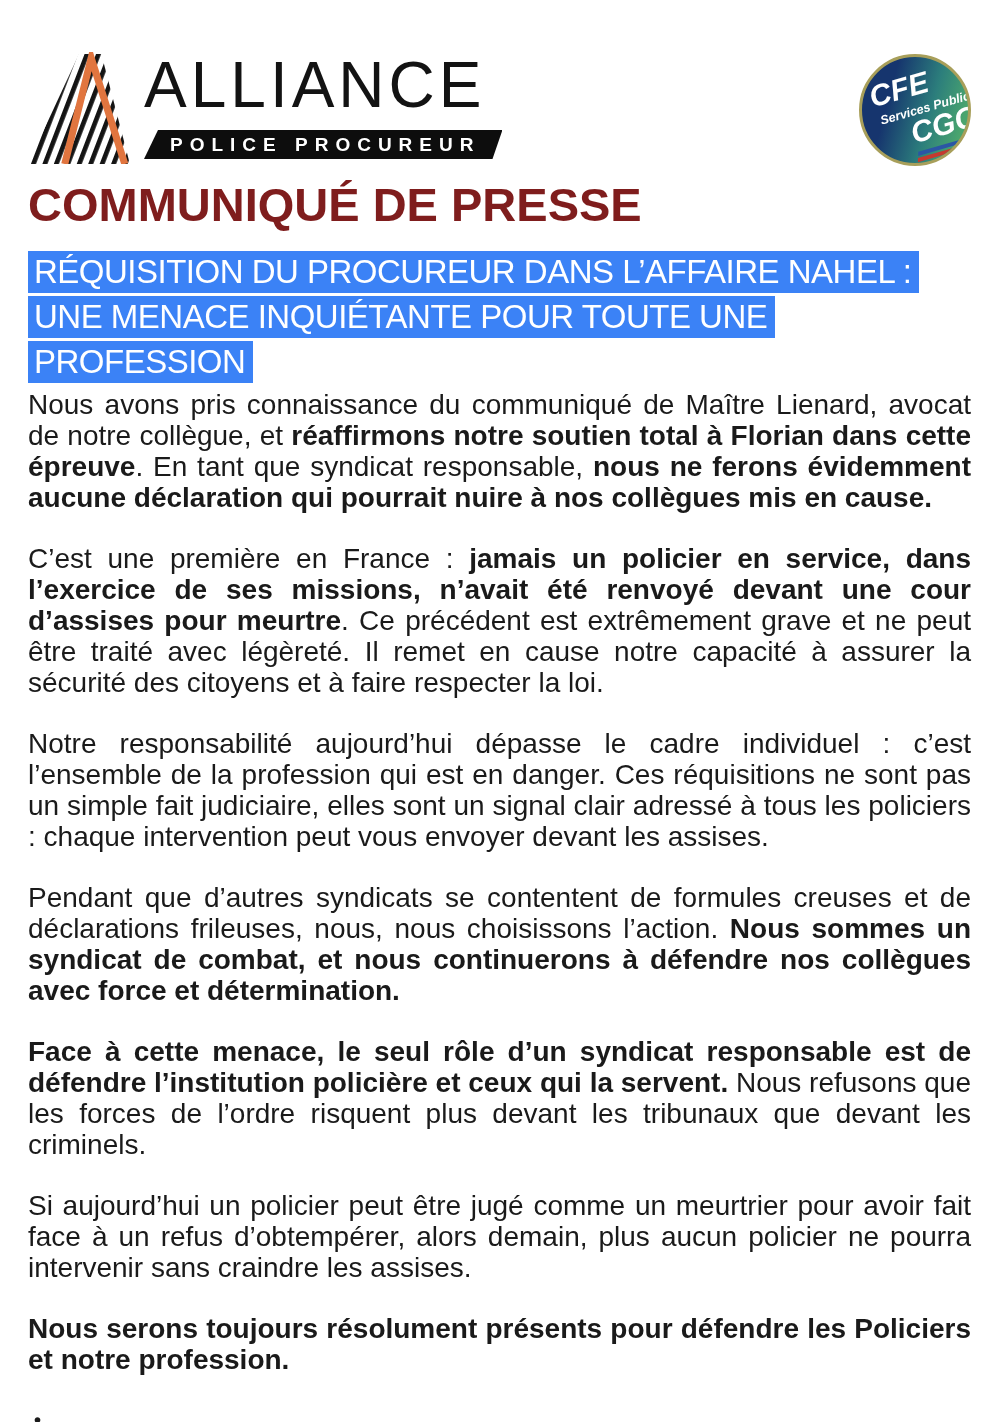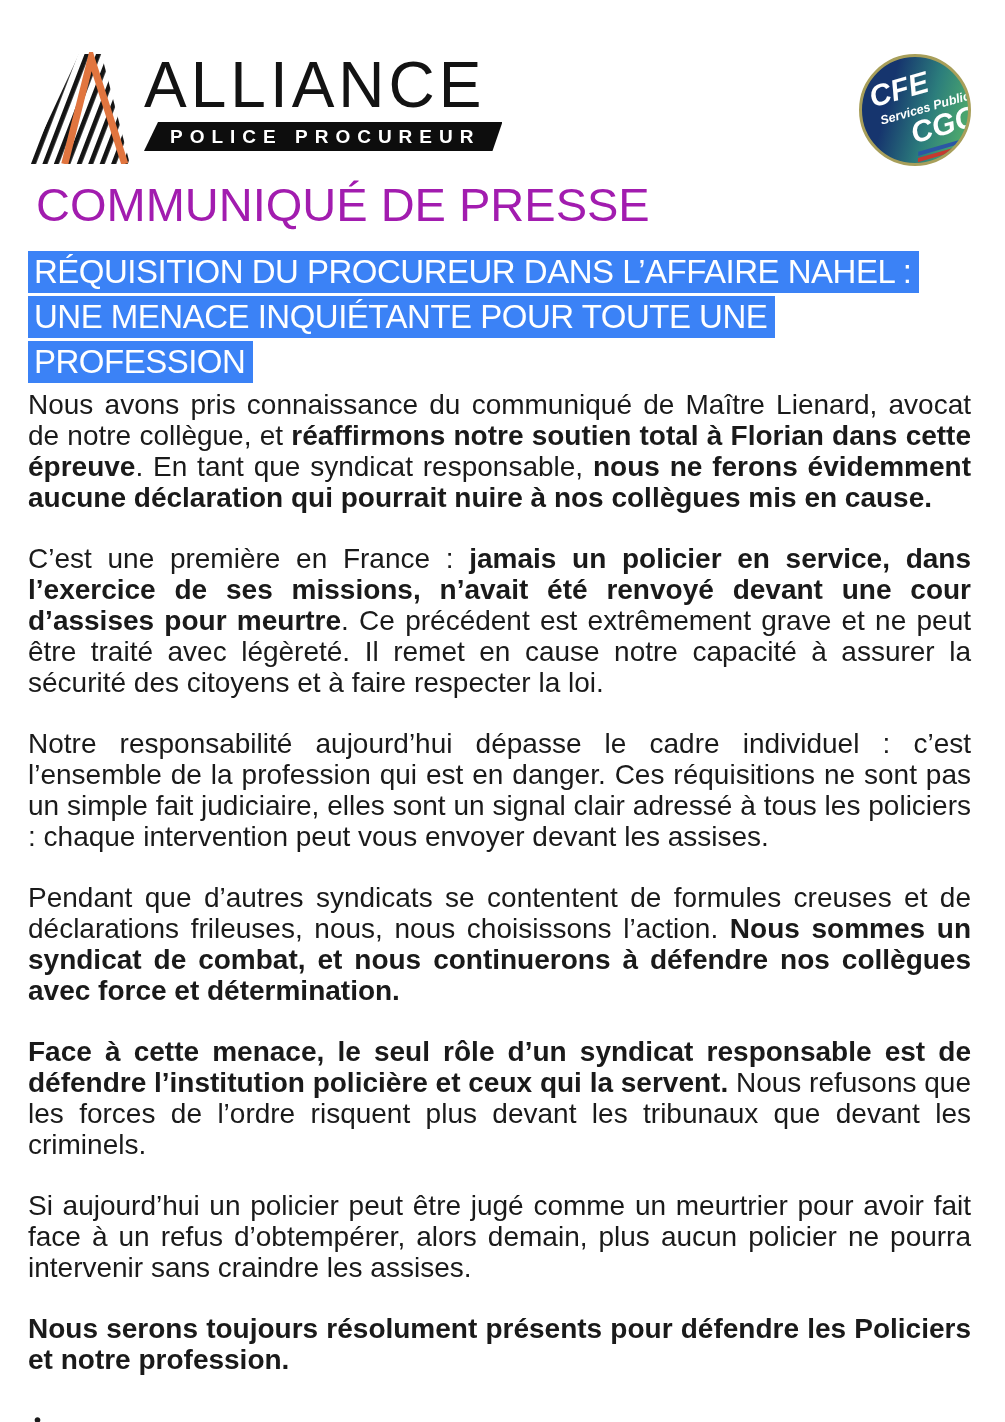--- a/index.html
+++ b/index.html
@@ -3,39 +3,39 @@
 <meta charset="utf-8">
 <style>
   html,body{margin:0;padding:0;background:#fff;}
   body{width:1005px;height:1422px;font-family:"Liberation Sans",sans-serif;color:#1a1a1a;}
   .page{position:relative;width:1005px;height:1422px;overflow:hidden;padding:0 34px 0 28px;box-sizing:border-box;background:#fff;}
 
   
   .header{display:flex;justify-content:space-between;align-items:flex-start;padding-top:52px;}
   .logo{display:flex;align-items:flex-start;}
   .logo-mark{width:102px;height:112px;flex:0 0 auto;}
-  .logo-textcol{margin-left:14px;display:flex;flex-direction:column;align-items:flex-start;}
+  .logo-textcol{margin-left:14px;display:flex;flex-direction:column;align-items:flex-start;gap:8px;}
   .brand{font-size:64px;line-height:66px;font-weight:400;letter-spacing:4px;color:#131313;}
   .band{margin-top:4px;background:#0d0d0d;color:#fff;font-weight:700;font-size:19px;letter-spacing:7px;
         line-height:29px;padding:0 22px 0 26px;
         clip-path:polygon(14px 0,100% 0,calc(100% - 10px) 100%,0 100%);}
   
   .badge{position:relative;width:112px;height:112px;border-radius:50%;
          background:linear-gradient(105deg,#16356e 28%,#2c7e7c 62%,#4aa56e 88%);
          border:3px solid #a89f5a;box-sizing:border-box;overflow:hidden;flex:0 0 auto;margin-top:2px;}
   .badge-inner{position:absolute;inset:0;transform:rotate(-16deg);color:#fff;font-style:italic;font-weight:700;}
   .badge-cfe{position:absolute;left:13px;top:12px;font-size:30px;}
   .badge-sp{position:absolute;left:17px;top:47px;font-size:12.5px;white-space:nowrap;}
   .badge-cgc{position:absolute;left:43px;top:58px;font-size:30px;}
   .badge-stripe{position:absolute;height:4px;width:58px;transform:skewX(-18deg);}
   .stripe-blue{left:44px;top:94px;background:#2b55a5;}
   .stripe-red{left:42px;top:100px;background:#c6392f;}
 
   
-  .doc-title{margin:14px 0 0 8px;font-size:47px;line-height:1.05;font-weight:400;color:#a21caf;letter-spacing:0;}
+  .doc-title{margin:14px 0 0 0;font-size:47px;line-height:1.05;font-weight:700;color:#7f1d1d;letter-spacing:0;}
   .headline{margin-top:22px;}
   .headline-line{display:block;margin-bottom:3px;}
   .headline-line span{display:inline-block;background:#3b82f6;color:#fff;font-weight:400;font-stretch:condensed;
         font-size:33px;line-height:40px;padding:1px 8px 1px 6px;letter-spacing:-0.5px;white-space:nowrap;}
 
   
   .body-copy{margin-top:6px;font-size:28px;line-height:31px;}
   .body-copy p{margin:0 0 30px 0;text-align:justify;}
   .b{font-weight:700;}
   .bullet-row{display:flex;margin-top:9px;font-size:24px;line-height:31px;font-weight:700;}

